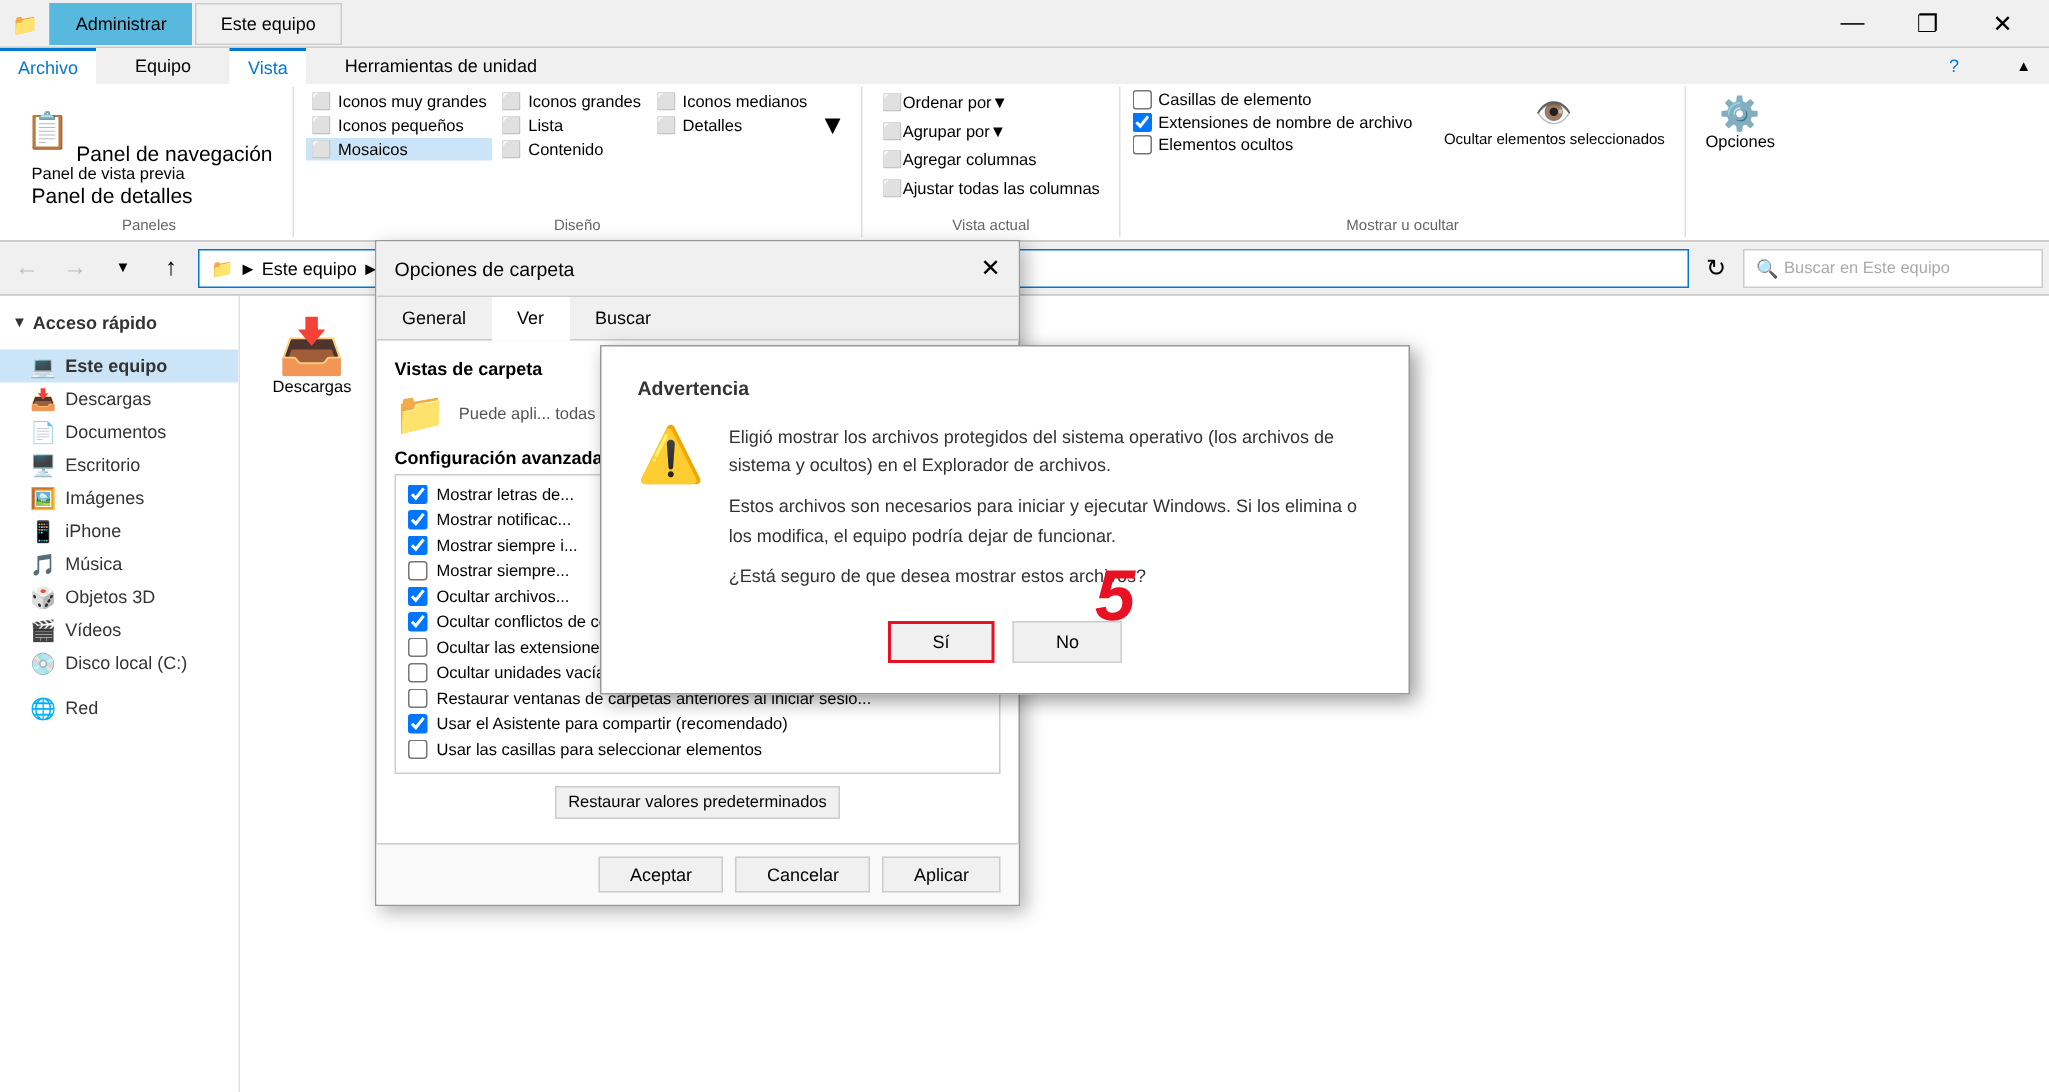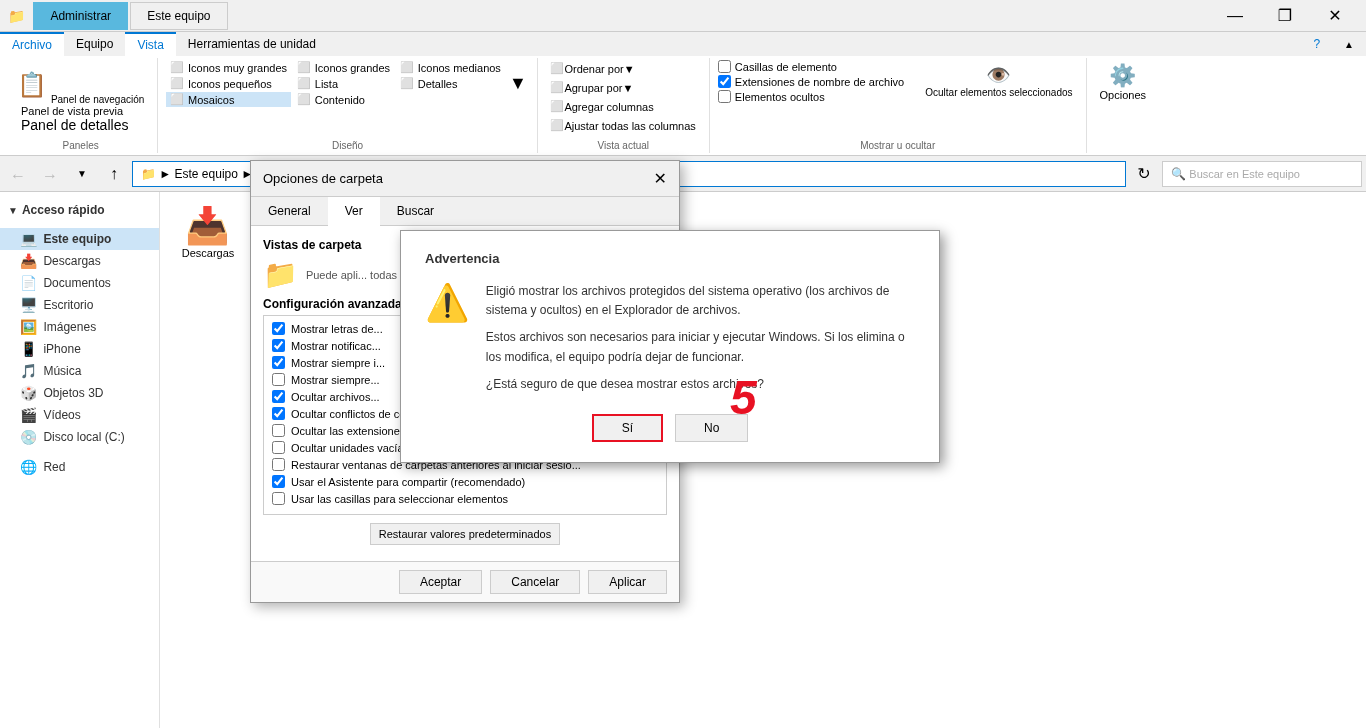--- a/index.html
+++ b/index.html
@@ -16,21 +16,21 @@
     .title-tab {
       padding: 6px 16px; font-size: 12px; background: #f0f0f0; cursor: pointer;
       border: 1px solid #ccc; margin-right: 2px;
     }
     .title-tab.highlight { background: #59b8de; color: #000000; border-color: #59b8de; }
     .title-bar-controls { display: flex; gap: 4px; }
     .title-btn { width: 46px; height: 32px; border: none; background: transparent; cursor: pointer; font-size: 16px; display: flex; align-items: center; justify-content: center; }
 
     
     .ribbon { background: #fff; border-bottom: 1px solid #ccc; }
-    .ribbon-tabs { display: flex; background: #f0f0f0; }
+    .ribbon-tabs { display: flex; background: #f0f0f0; gap: 14px; }
     .ribbon-tab { padding: 4px 12px; font-size: 12px; cursor: pointer; border: none; background: transparent; }
     .ribbon-tab.active { background: #fff; color: #0078d4; border-top: 2px solid #0078d4; }
     .ribbon-content { display: flex; align-items: stretch; padding: 2px 4px; min-height: 72px; background: #fff; }
     .ribbon-group { display: flex; flex-direction: column; align-items: center; padding: 2px 8px; border-right: 1px solid #e0e0e0; min-width: 60px; }
     .ribbon-group-label { font-size: 10px; color: #666; margin-top: auto; padding-top: 2px; }
     .ribbon-buttons { display: flex; gap: 2px; flex-wrap: wrap; align-items: flex-start; padding: 2px 0; }
     .ribbon-btn { display: flex; flex-direction: column; align-items: center; padding: 2px 4px; cursor: pointer; border: 1px solid transparent; font-size: 10px; min-width: 48px; }
     .ribbon-btn-small { flex-direction: row; min-width: auto; padding: 1px 4px; font-size: 11px; }
     .view-option { display: flex; align-items: center; gap: 4px; padding: 1px 4px; cursor: pointer; font-size: 11px; }
     .view-option.selected { background: #cce4f7; }
@@ -118,21 +118,21 @@
     <button class="ribbon-tab" style="color:#0078d4;">?</button>
     <button class="ribbon-tab" style="font-size:10px;">▲</button>
   </div>
   <div class="ribbon-content">
 
     <div class="ribbon-group">
       <div class="ribbon-buttons">
         <div class="ribbon-btn" style="flex-direction:column;align-items:flex-start;min-width:120px;">
           <div style="display:flex;align-items:center;gap:4px;">
             <span style="font-size:24px;">📋</span>
-            <span style="font-size:10px;margin-top:29px;">Panel de navegación</span>
+            <span style="font-size:14px;margin-top:29px;">Panel de navegación</span>
           </div>
           <div style="font-size:11px;padding-left:4px;">Panel de vista previa</div>
           <div style="font-size:14px;padding-left:4px;">Panel de detalles</div>
         </div>
       </div>
       <div class="ribbon-group-label">Paneles</div>
     </div>
 
     <div class="ribbon-group" style="min-width:280px;">
       <div style="display:flex;gap:2px;flex-wrap:wrap;font-size:11px;">

